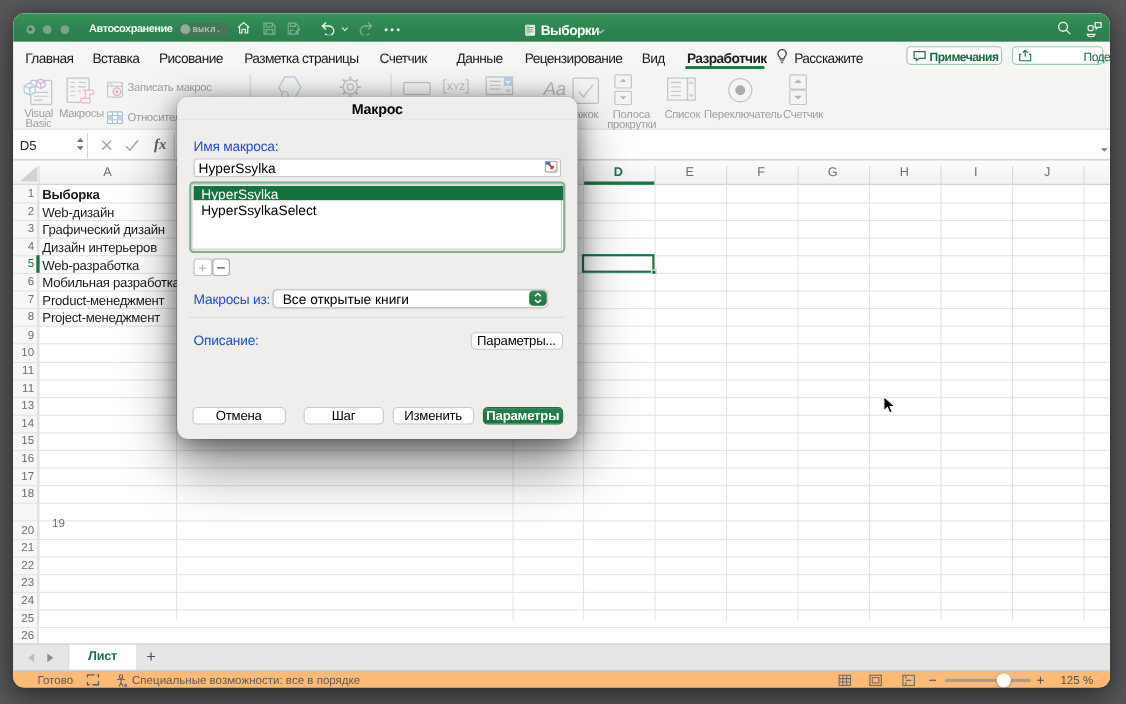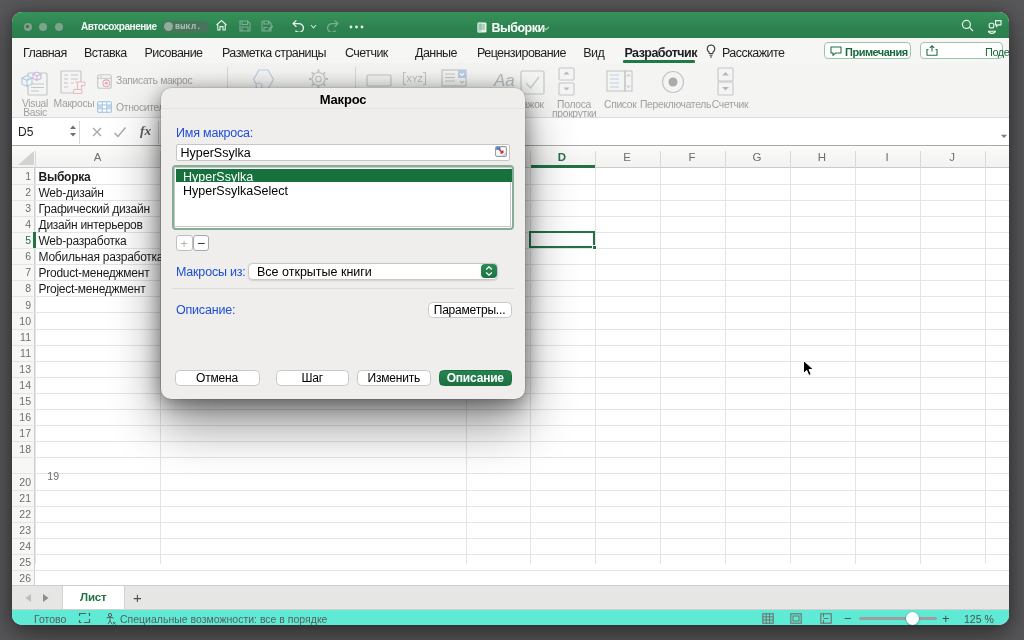--- a/index.html
+++ b/index.html
@@ -21,21 +21,21 @@
 .gridwrap { position:absolute; left:0; top:134px; width:997px; height:439px; background:#fff; overflow:hidden; }
 .hline { position:absolute; height:1px; background:#e4e4e4; left:0; width:997px; }
 .vline { position:absolute; width:1px; background:#e4e4e4; }
 .hdrbg { position:absolute; left:0; top:0; width:997px; height:21.5px;
   background:linear-gradient(180deg,#fbfbfa, #f2f2f1); border-bottom:1px solid #cacaca; }
 .hletter { position:absolute; top:4.5px; font-size:11.5px; color:#6e6e6e; text-align:center; }
 .gut { position:absolute; left:0; top:21.5px; width:23.4px; background:#f7f7f6; border-right:1px solid #cfcfcf; }
 .rnum { position:absolute; width:19px; text-align:right; font-size:10.5px; color:#6e6e6e; }
 .cellt { position:absolute; left:26.5px; font-size:12px; color:#1b1b1d; white-space:nowrap; }
 .sheetbar { position:absolute; left:0; top:573px; width:997px; height:23.5px; background:#e6e6e5; border-top:1px solid #cecece; }
-.statusbar { position:absolute; left:0; top:596.5px; width:997px; height:16.5px; background:#5eead4; border-top:1px solid #cfcfce; font-size:10.5px; color:#5c5c5c; }
+.statusbar { position:absolute; left:0; top:596.5px; width:997px; height:16.5px; background:#fdba74; border-top:1px solid #cfcfce; font-size:10.5px; color:#5c5c5c; }
 .dlg { position:absolute; left:161px; top:88px; width:364px; height:311px; background:#efeeec;
   border-radius:10px; box-shadow:0 25px 50px rgba(0,0,0,.45), 0 6px 20px rgba(0,0,0,.3), 0 0 18px rgba(0,0,0,.16), 0 0 0 0.5px rgba(0,0,0,.15); }
 .dlab { position:absolute; font-size:12.5px; letter-spacing:-0.2px; color:#1d4ed8; white-space:nowrap; }
 .btn { position:absolute; height:16.5px; background:#fff; border:1px solid #c9c9c7; border-radius:4.5px;
   font-size:12px; letter-spacing:-0.2px; color:#000; text-align:center; line-height:14.5px; }
 .gbtn { position:absolute; border:1px solid #c0c0be; background:#fff; width:16.5px; height:16px; border-radius:3px; }
 svg { display:block; }
 .icon { position:absolute; }
 </style></head><body>
 
@@ -401,16 +401,16 @@
 <div class="abs" style="left:319.5px; top:176px; width:16px; height:14px; border-radius:4px; background:linear-gradient(180deg,#2c8a52,#1c7441);"></div>
 <svg class="icon" style="left:323.5px; top:178px;" width="8" height="10" viewBox="0 0 8 10">
       <path d="M1.2 3.4 L4 0.8 L6.8 3.4 M1.2 6.6 L4 9.2 L6.8 6.6" fill="none" stroke="#fff" stroke-width="1.3"></path>
     </svg>
 <div class="abs" style="left:11px; top:200px; width:342px; height:1px; background:#dcdcda;"></div>
 <div class="dlab" style="left:15px; top:214.5px;">Описание:</div>
 <div class="btn" style="left:266.5px; top:213.5px; width:84px;">Параметры...</div>
 <div class="btn" style="left:13.5px; top:281.5px; width:85px;">Отмена</div>
 <div class="btn" style="left:114.5px; top:281.5px; width:73.5px;">Шаг</div>
 <div class="btn" style="left:196px; top:281.5px; width:73.5px;">Изменить</div>
-<div class="btn" style="left:277.5px; top:281.5px; width:73.5px; background:linear-gradient(180deg,#258350,#1b7140); border-color:#1b6f3f; color:#fff; font-weight:bold;">Описание</div>
+<div class="btn" style="left:277.5px; top:281.5px; width:73.5px; background:linear-gradient(180deg,#258350,#1b7140); border-color:#1b6f3f; color:#fff; font-weight:bold;">Параметры</div>
 </div>
 <svg class="abs" style="left:803px; top:360px;" width="12" height="18" viewBox="0 0 12 18">
     <path d="M0.5 0.5 L0.5 13.5 L3.7 10.4 L5.8 15.5 L8.2 14.4 L6.1 9.5 L10.5 9.5 Z" fill="#000" stroke="#fff" stroke-width="1"></path>
   </svg>
 </body></html>

